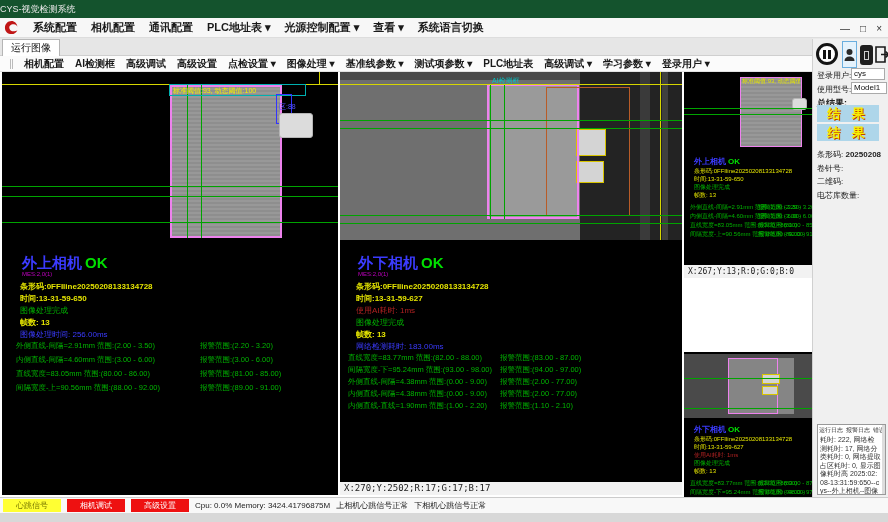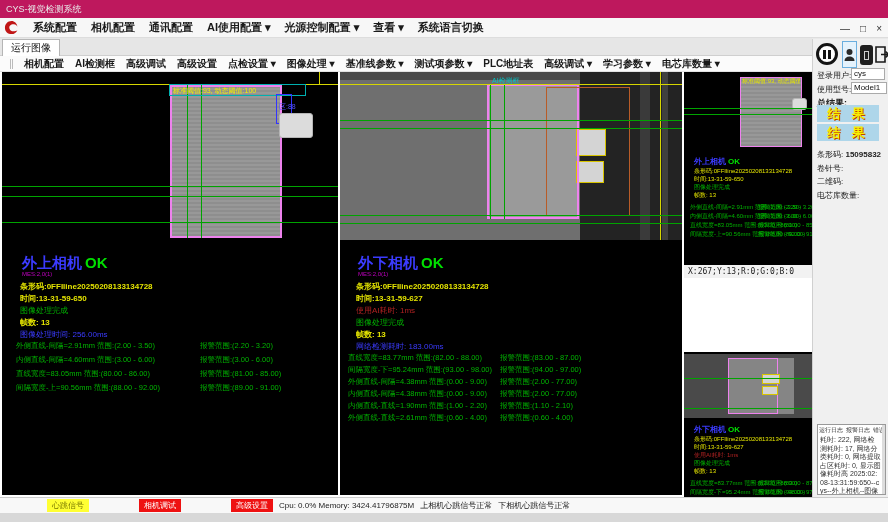--- a/index.html
+++ b/index.html
@@ -1,20 +1,20 @@
 <!DOCTYPE html>
 <html><head>
 <meta charset="utf-8">
 <style>
   * { margin:0; padding:0; box-sizing:border-box; }
   body { background:#6a6a6a; font-family:"Liberation Sans", sans-serif; }
   .window { position:relative; width:888px; height:522px; background:#e9e9e9; overflow:hidden; }
 
   
-  .titlebar { position:absolute; left:0; top:0; width:888px; height:18px; background:#be185d; color:#e8e8e8; font-size:9px; line-height:18px; padding-left:6px; }
+  .titlebar { position:absolute; left:0; top:0; width:888px; height:18px; background:#14532d; color:#e8e8e8; font-size:9px; line-height:18px; }
   .menubar { position:absolute; left:0; top:18px; width:888px; height:20px; background:#f7f7f7; border-bottom:1px solid #ddd; display:flex; align-items:center; gap:14px; padding-left:4px; }
   .menubar .mi { font-size:11px; color:#1a1a1a; font-weight:bold; white-space:nowrap; cursor:default; }
   .logo { width:15px; height:15px; flex:0 0 auto; }
   .wincontrols { position:absolute; right:6px; top:0; height:20px; display:flex; gap:10px; align-items:center; }
   .wincontrols span { font-size:10px; color:#333; cursor:default; }
   .tabrow { position:absolute; left:0; top:38px; width:812px; height:18px; background:#e6e6e6; border-bottom:1px solid #cfcfcf; }
   .tab { position:absolute; left:2px; top:1px; height:17px; padding:0 8px; background:#fff; border:1px solid #b5b5b5; border-bottom:none; font-size:10px; line-height:16px; color:#111; }
   .toolbar { position:absolute; left:0; top:56px; width:812px; height:16px; background:#fbfbfb; display:flex; align-items:center; gap:11px; padding-left:10px; border-bottom:1px solid #e2e2e2; }
   .toolbar .ti { font-size:10px; font-weight:bold; color:#1a1a1a; white-space:nowrap; }
   .grip { width:3px; height:10px; border-left:1px solid #bbb; border-right:1px solid #bbb; }
@@ -80,21 +80,21 @@
   .pvaluebox { position:absolute; background:#fff; border:1px solid #aaa; font-size:8px; color:#111; padding:0 2px; line-height:10px; }
   .resultbox { position:absolute; left:4px; width:62px; height:17px; background:#aed6ea; color:#f8f000; font-weight:bold; font-size:13px; text-align:center; line-height:17px; letter-spacing:4px; text-shadow:1px 1px 0 #c04000; }
   .logarea { position:absolute; left:4px; top:385px; width:69px; height:71px; background:#fff; border:1px solid #999; overflow:hidden; }
   .logtabs { display:flex; gap:3px; padding:1px 1px 0 1px; }
   .logtabs span { font-size:6px; color:#333; white-space:nowrap; }
   .logbody { font-size:7px; color:#333; line-height:8.5px; padding:1px 4px 0 2px; word-break:break-all; }
   .logscroll { position:absolute; right:0; top:0; width:3px; height:100%; background:#ddd; }
 
   
   .statusbar { position:absolute; left:0; top:497px; width:888px; height:16px; background:#f8f8f8; border-top:1px solid #ccc; display:flex; align-items:center; gap:6px; padding-left:3px; }
-  .badge { font-size:8px; padding:1px 5px; white-space:nowrap;margin-left:44px; }
+  .badge { font-size:8px; padding:1px 13px; white-space:nowrap; }
   .badge.yellow { background:#ffff33; color:#7a7a00; }
   .badge.red { background:#ee1111; color:#fff; }
   .sbtext { font-size:8px; color:#222; white-space:nowrap; }
   .bottomstrip { position:absolute; left:0; top:513px; width:888px; height:9px; background:#d8d8d8; }
 </style>
 </head>
 <body>
 
 <div class="window">
 
@@ -102,21 +102,21 @@
     <span>CYS-视觉检测系统</span>
   </div>
 
   <div class="menubar">
     <svg class="logo" viewBox="0 0 16 16">
       <path d="M8 1C4 1 1 4 1 8.2 1 12.4 4.2 15 8 15c3 0 5.3-1.8 6.3-4.2-1.9 1.3-7.2 2.4-8.4-1.5C4.8 5.9 8 4.2 10.6 4.6c1.8.3 2.9 1.3 3.7 2.5C13.8 3.4 11.2 1 8 1z" fill="#c01515"></path>
     </svg>
     <span class="mi">系统配置</span>
     <span class="mi">相机配置</span>
     <span class="mi">通讯配置</span>
-    <span class="mi">AI使用配置 ▾</span>
+    <span class="mi">PLC地址表 ▾</span>
     <span class="mi">光源控制配置 ▾</span>
     <span class="mi">查看 ▾</span>
     <span class="mi">系统语言切换</span>
     <div class="wincontrols">
       <span>—</span>
       <span>□</span>
       <span>×</span>
     </div>
   </div>
 
@@ -130,21 +130,21 @@
     <span class="ti">AI检测框</span>
     <span class="ti">高级调试</span>
     <span class="ti">高级设置</span>
     <span class="ti">点检设置 ▾</span>
     <span class="ti">图像处理 ▾</span>
     <span class="ti">基准线参数 ▾</span>
     <span class="ti">测试项参数 ▾</span>
     <span class="ti">PLC地址表</span>
     <span class="ti">高级调试 ▾</span>
     <span class="ti">学习参数 ▾</span>
-    <span class="ti">电芯库数量 ▾</span>
+    <span class="ti">登录用户 ▾</span>
   </div>
 
   <div class="main">
 
     <div class="view" id="view-left">
       <div class="hline yl" style="top:12px"></div>
       <div class="vline yl" style="left:317px; top:0; height:13px"></div>
       <div class="grayimg" style="left:168px; top:13px; width:112px; height:153px"></div>
       <div class="vline gl" style="left:185px; top:13px; height:153px"></div>
       <div class="vline gl" style="left:199px; top:13px; height:153px"></div>
@@ -231,25 +231,22 @@
         <span style="left:160px">报警范围:(2.00 - 77.00)</span>
       </div>
       <div class="mrow" style="top:317px">
         <span style="left:8px">内侧直线-间隔=4.38mm 范围:(0.00 - 9.00)</span>
         <span style="left:160px">报警范围:(2.00 - 77.00)</span>
       </div>
       <div class="mrow" style="top:329px">
         <span style="left:8px">内侧直线-直线=1.90mm 范围:(1.00 - 2.20)</span>
         <span style="left:160px">报警范围:(1.10 - 2.10)</span>
       </div>
-      <div class="mrow" style="top:341px">
-        <span style="left:8px">外侧直线-直线=2.61mm 范围:(0.60 - 4.00)</span>
-        <span style="left:160px">报警范围:(0.60 - 4.00)</span>
-      </div>
-
+
+      <div class="statusstrip">X:270;Y:2502;R:17;G:17;B:17</div>
     </div>
 
     <div class="view" id="thumb-top">
       <div class="grayimg" style="left:56px; top:5px; width:62px; height:70px; border-width:1px"></div>
       <div class="blob" style="left:108px; top:26px; width:15px; height:12px"></div>
       <div class="hline gl" style="top:36px"></div>
       <div class="hline gl" style="top:42px"></div>
       <div class="mini-yel" style="left:58px; top:5px; max-width:58px">标准阈值:93, 动态阈值:100</div>
 
       <div class="mini-title" style="left:10px; top:84px">
@@ -345,21 +342,21 @@
 
     <div class="plabel" style="top:45px">使用型号:</div>
     <div class="pvaluebox" style="left:38px; top:43px; width:36px">Model1</div>
 
     <div class="plabel" style="top:58px; font-weight:bold; font-size:9px">总结果:</div>
     <div class="resultbox" style="top:66px">结 果</div>
     <div class="resultbox" style="top:85px">结 果</div>
 
     <div class="plabel" style="top:110px">
       <span>条形码:</span>
-      <b>15095832</b>
+      <b>20250208</b>
     </div>
     <div class="plabel" style="top:124px">卷针号:</div>
     <div class="plabel" style="top:137px">二维码:</div>
     <div class="plabel" style="top:151px">电芯库数量:</div>
 
     <div class="logarea">
       <div class="logtabs">
         <span>运行日志</span>
         <span>报警日志</span>
         <span>错误日志</span>

